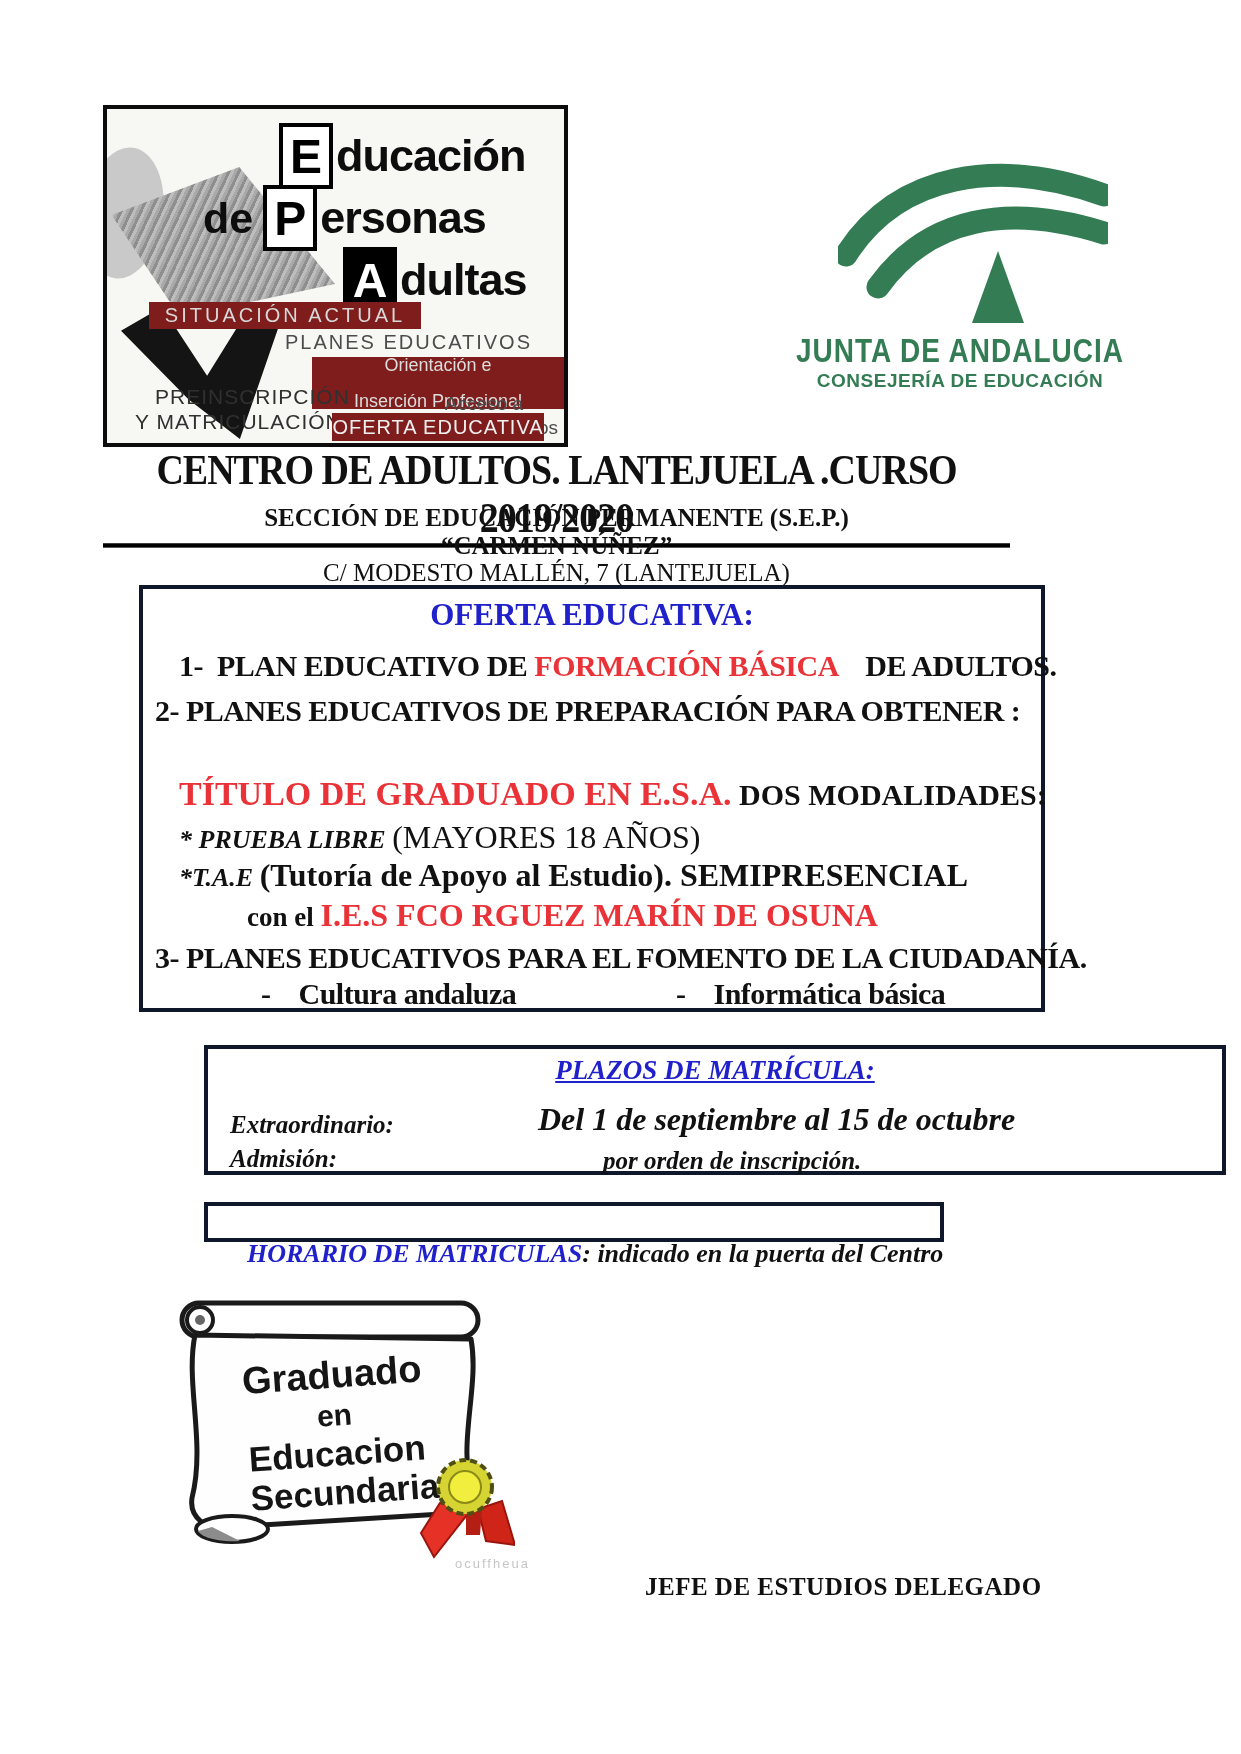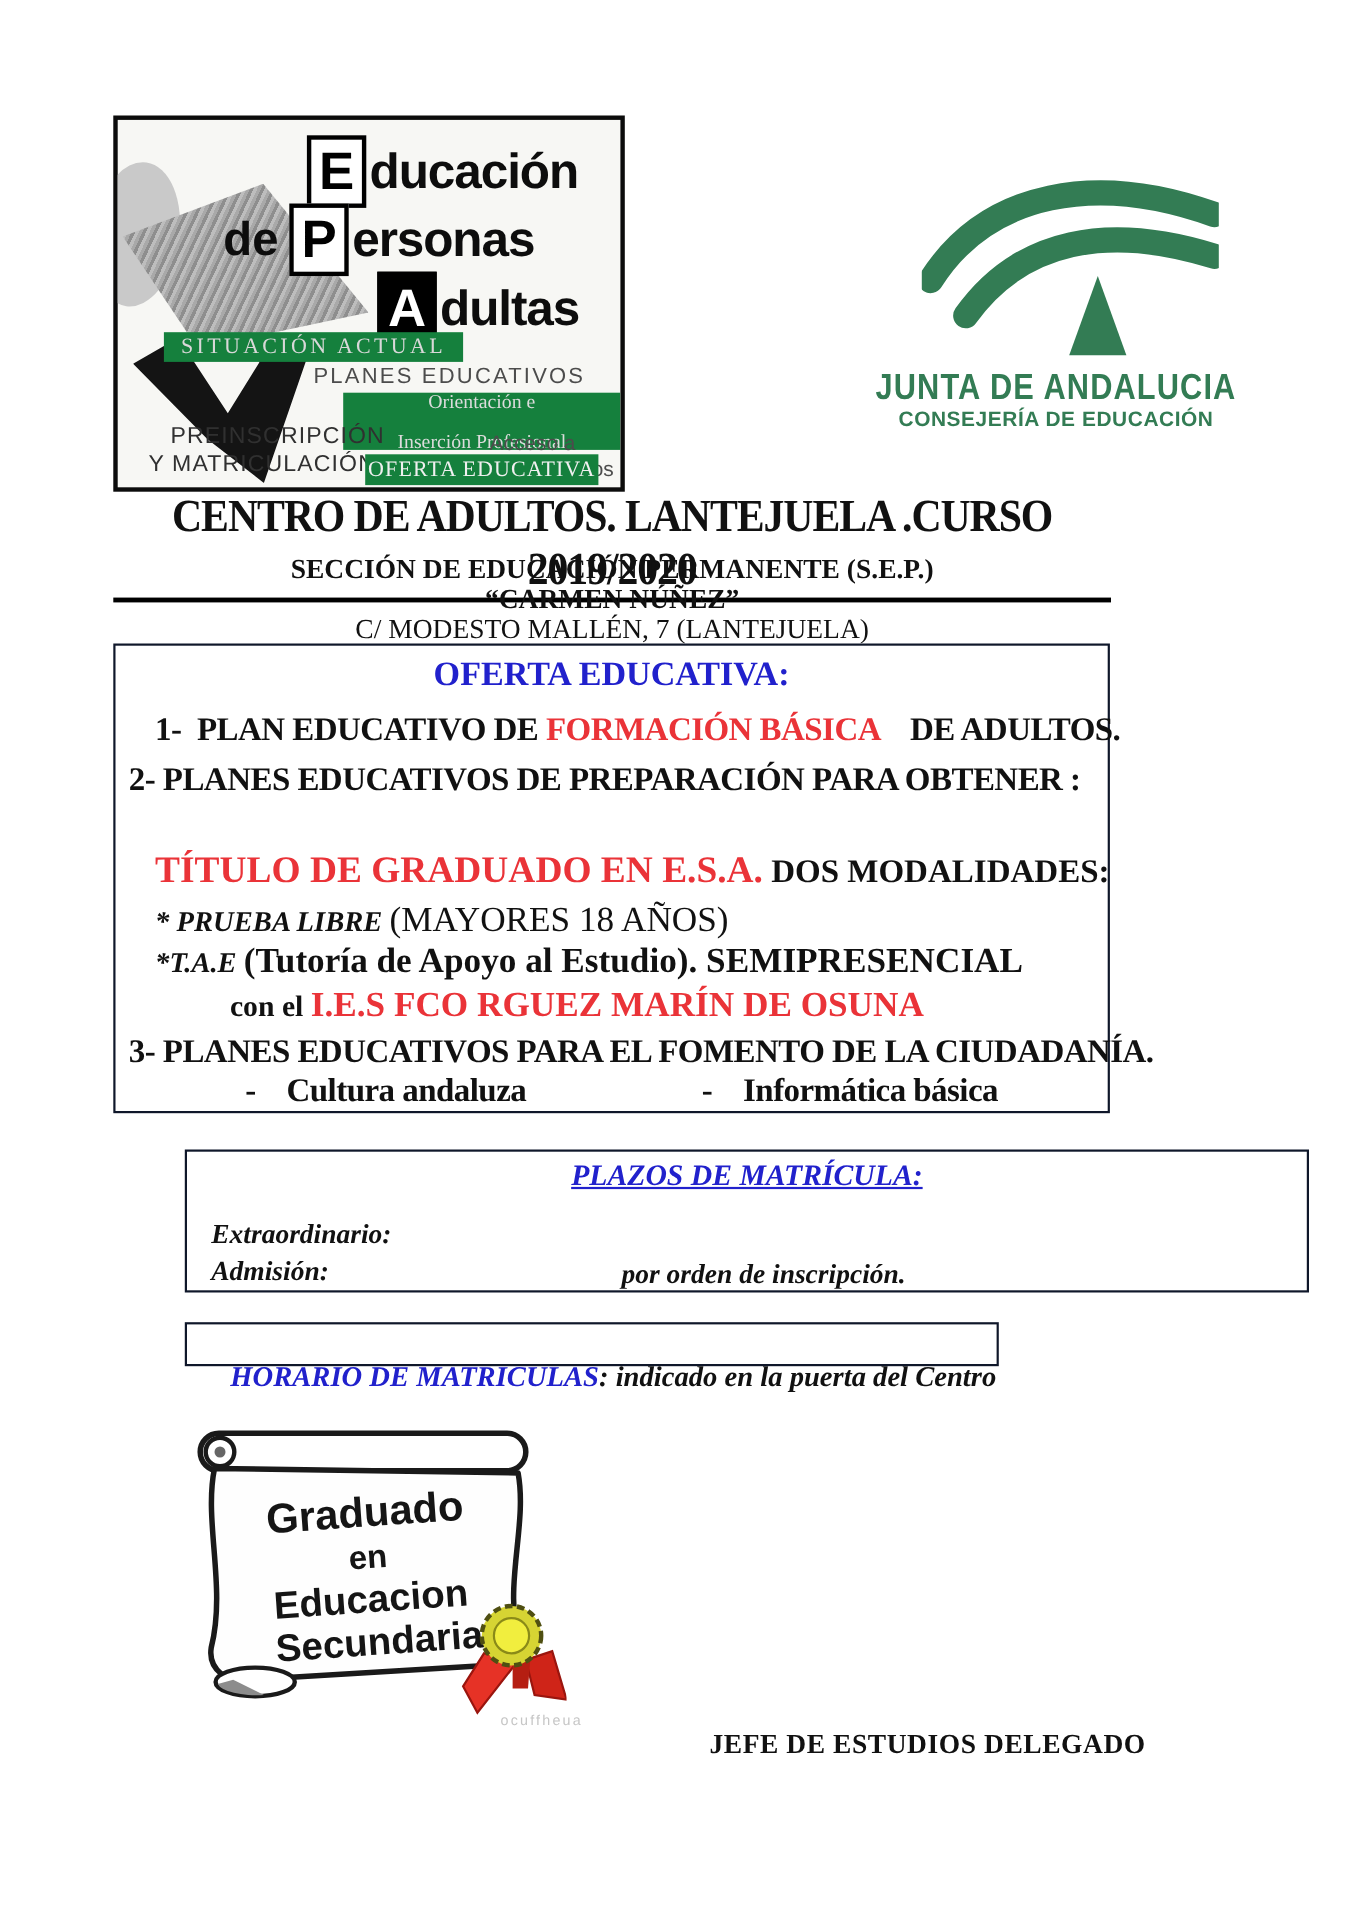--- a/index.html
+++ b/index.html
@@ -19,41 +19,41 @@
            clip-path:polygon(0 0,100% 0,52% 100%);}
   .epa-hand{position:absolute;left:14px;top:198px;width:205px;height:132px;background:#141414;
             clip-path:polygon(0 18%,20% 0,42% 52%,62% 2%,78% 10%,58% 100%,33% 70%);}
   .epa-row{position:absolute;display:flex;align-items:center;font-family:"Liberation Sans",sans-serif;}
   .epa-box{display:inline-flex;align-items:center;justify-content:center;width:46px;height:58px;
            border:4px solid #000;background:#fff;color:#000;
            font:700 48px "Liberation Sans",sans-serif;}
   .epa-box.inv{background:#000;color:#fff;}
   .epa-word{font:700 45px "Liberation Sans",sans-serif;color:#0d0d0d;margin-left:3px;letter-spacing:-1px;}
   .epa-de{font:700 43px "Liberation Sans",sans-serif;color:#0d0d0d;margin-right:10px;}
-  .epa-bar{position:absolute;background:#15803d;color:#dcdcdc;display:flex;align-items:center;
-           justify-content:center;font-family:Liberation Serif, serif;text-align:left;}
+  .epa-bar{position:absolute;background:#7f1d1d;color:#dcdcdc;display:flex;align-items:center;
+           justify-content:center;font-family:Liberation Sans, sans-serif;text-align:left;}
   .epa-gray{position:absolute;font-family:"Liberation Sans",sans-serif;color:#4c4c4c;}
 
   
   .junta{position:absolute;left:795px;top:155px;width:330px;text-align:center;}
   .junta-name{margin-top:6px;font:700 28px "Liberation Sans",sans-serif;color:#337C54;
               letter-spacing:1px;transform:scaleY(1.18);}
   .junta-dept{margin-top:3px;font:700 19px "Liberation Sans",sans-serif;color:#337C54;letter-spacing:.5px;}
 
   
   .title-wrap{position:absolute;left:103px;top:450px;width:907px;text-align:center;}
   .title{display:inline-block;font-weight:700;font-size:38px;letter-spacing:-1px;
          transform:scaleY(1.1);border-bottom:4px solid #000;padding-bottom:1px;}
   .hline{position:absolute;left:103px;width:907px;text-align:center;}
   .hl2{top:504px;font-weight:700;font-size:25px;}
   .hl3{top:532px;font-weight:700;font-size:25px;}
   .hl4{top:559px;font-weight:400;font-size:25px;}
 
   
-  .box{position:absolute;border:2px solid #0f172a;box-sizing:border-box;background:#fff;}
+  .box{position:absolute;border:4px solid #0f172a;box-sizing:border-box;background:#fff;margin-left:36px;}
   .box1{left:103px;top:585px;width:906px;height:427px;}
   .box2{left:168px;top:1045px;width:1022px;height:130px;}
   .box3{left:168px;top:1202px;width:740px;height:40px;}
   .bline{position:absolute;left:12px;white-space:pre;}
   .blue{color:#2121CC;}
   .red{color:#EA3338;}
   .b1-title{top:8px;left:0;width:100%;text-align:center;font-weight:700;font-size:31px;}
   .b1-item{font-weight:700;font-size:30px;letter-spacing:-0.5px;}
   .b1-esa-red{font-weight:700;font-size:34px;}
   .b1-esa-black{font-weight:700;font-size:30px;}
@@ -147,20 +147,21 @@
       <span style="font-weight:700;font-size:27px;">con el </span><span class="red" style="font-weight:700;font-size:32px;">I.E.S FCO RGUEZ MARÍN DE OSUNA</span>
     </div>
     <div class="bline b1-item" style="top:352px;">3- PLANES EDUCATIVOS PARA EL FOMENTO DE LA CIUDADANÍA.</div>
     <div class="bline b1-item pre" style="top:388px;left:118px;">-    Cultura andaluza</div>
     <div class="bline b1-item pre" style="top:388px;left:533px;">-    Informática básica</div>
   </div>
 
   <div class="box box2">
     <div class="bline b2-title blue">PLAZOS DE MATRÍCULA:</div>
     <div class="bline b2-label" style="top:62px;left:22px;">Extraordinario:</div>
+    <div class="bline b2-val1" style="top:52px;left:330px;">Del 1 de septiembre al 15 de octubre</div>
     <div class="bline b2-label" style="top:96px;left:22px;">Admisión:</div>
     <div class="bline b2-val2" style="top:98px;left:395px;">por orden de inscripción.</div>
   </div>
 
   <div class="box box3">
     <div class="bline b3-line">
       <span class="blue">HORARIO DE MATRICULAS</span><span>: indicado en la puerta del Centro</span>
     </div>
   </div>
 

